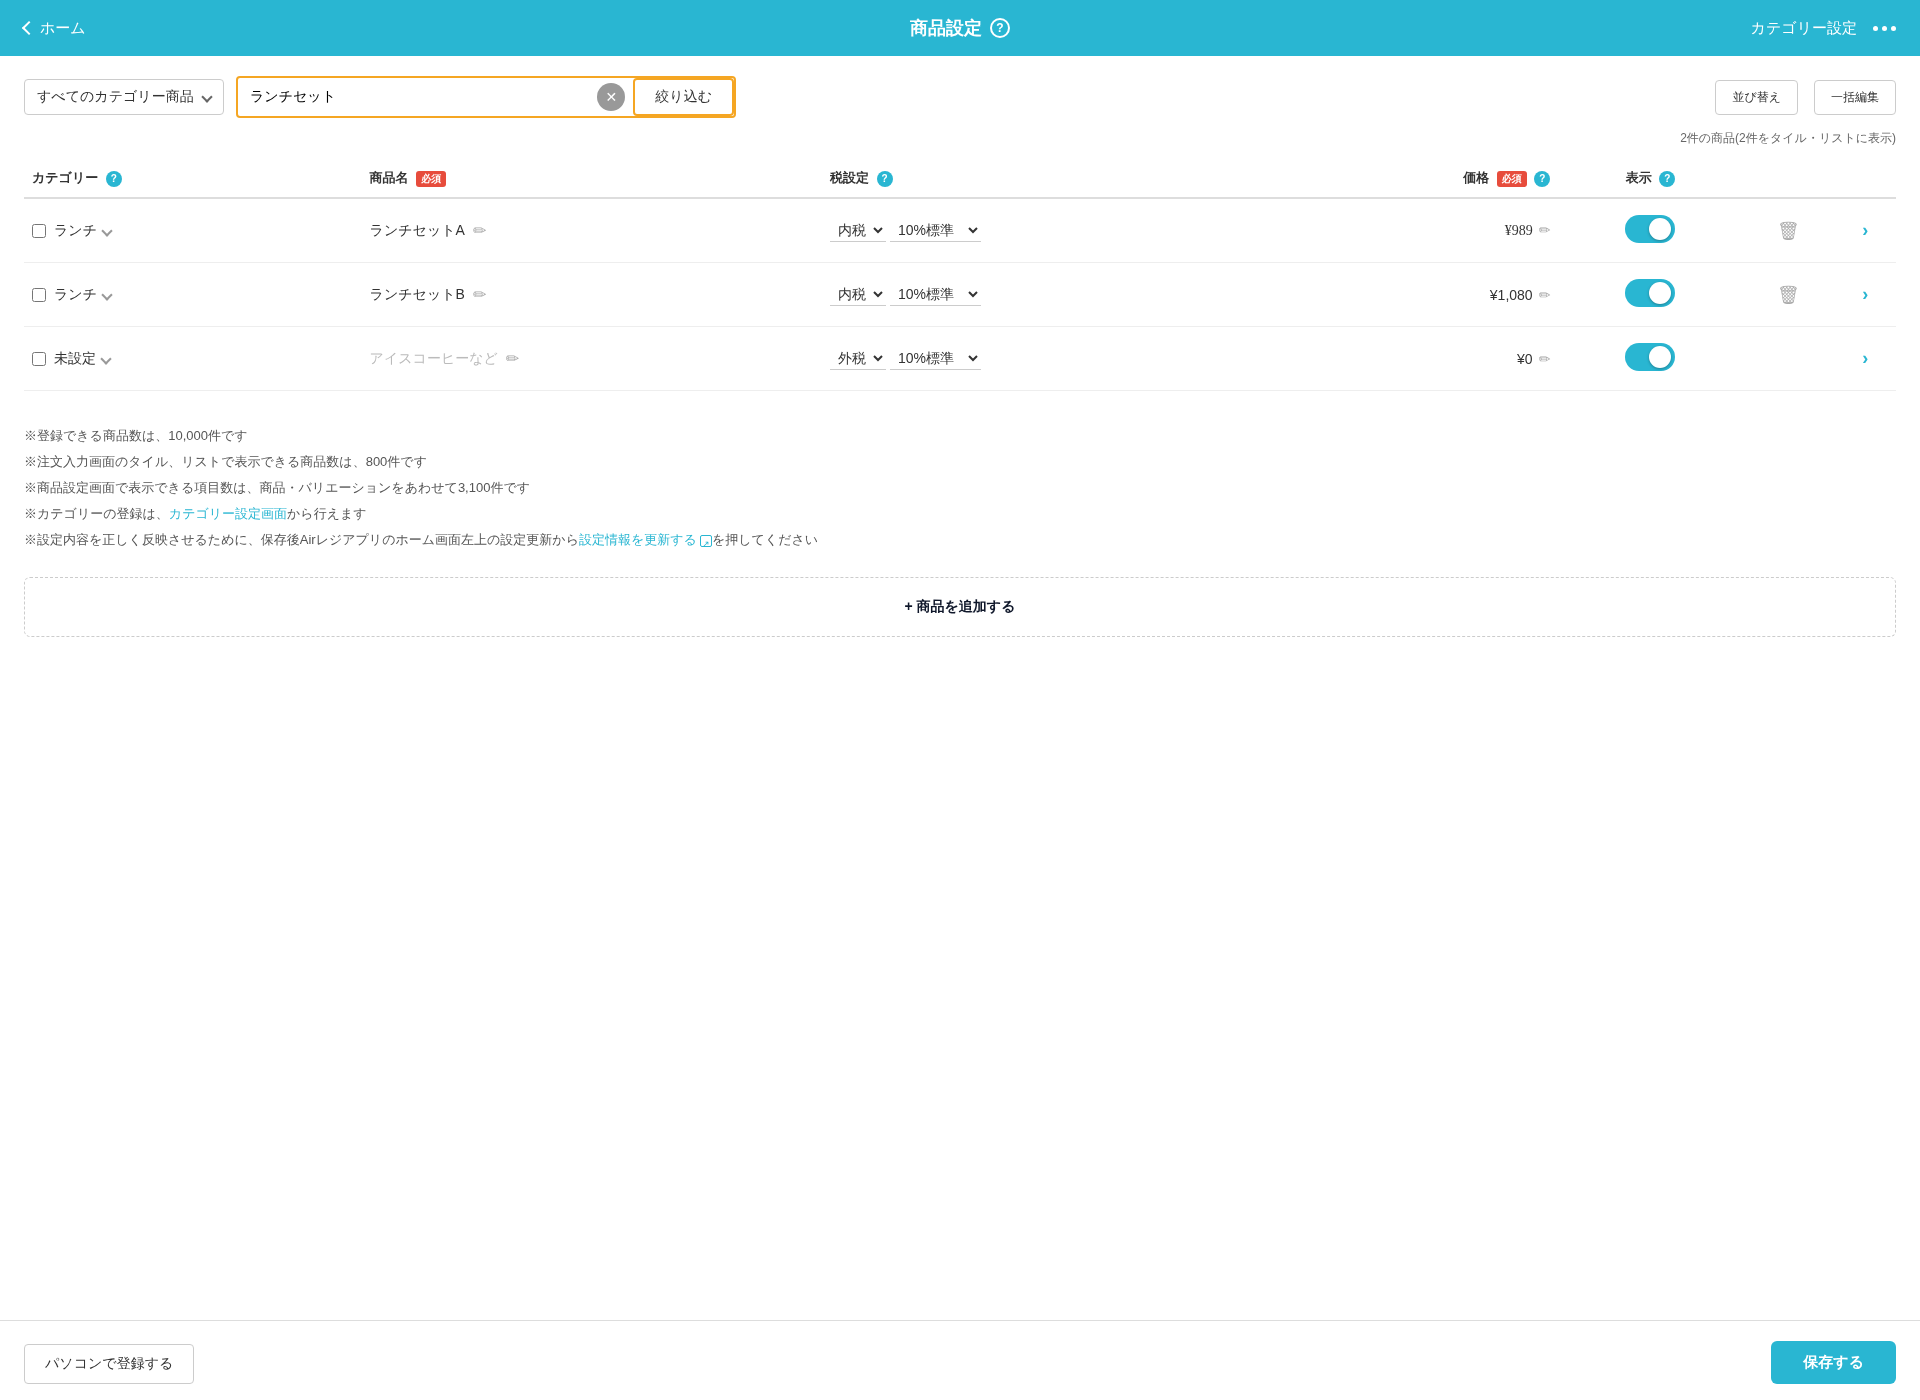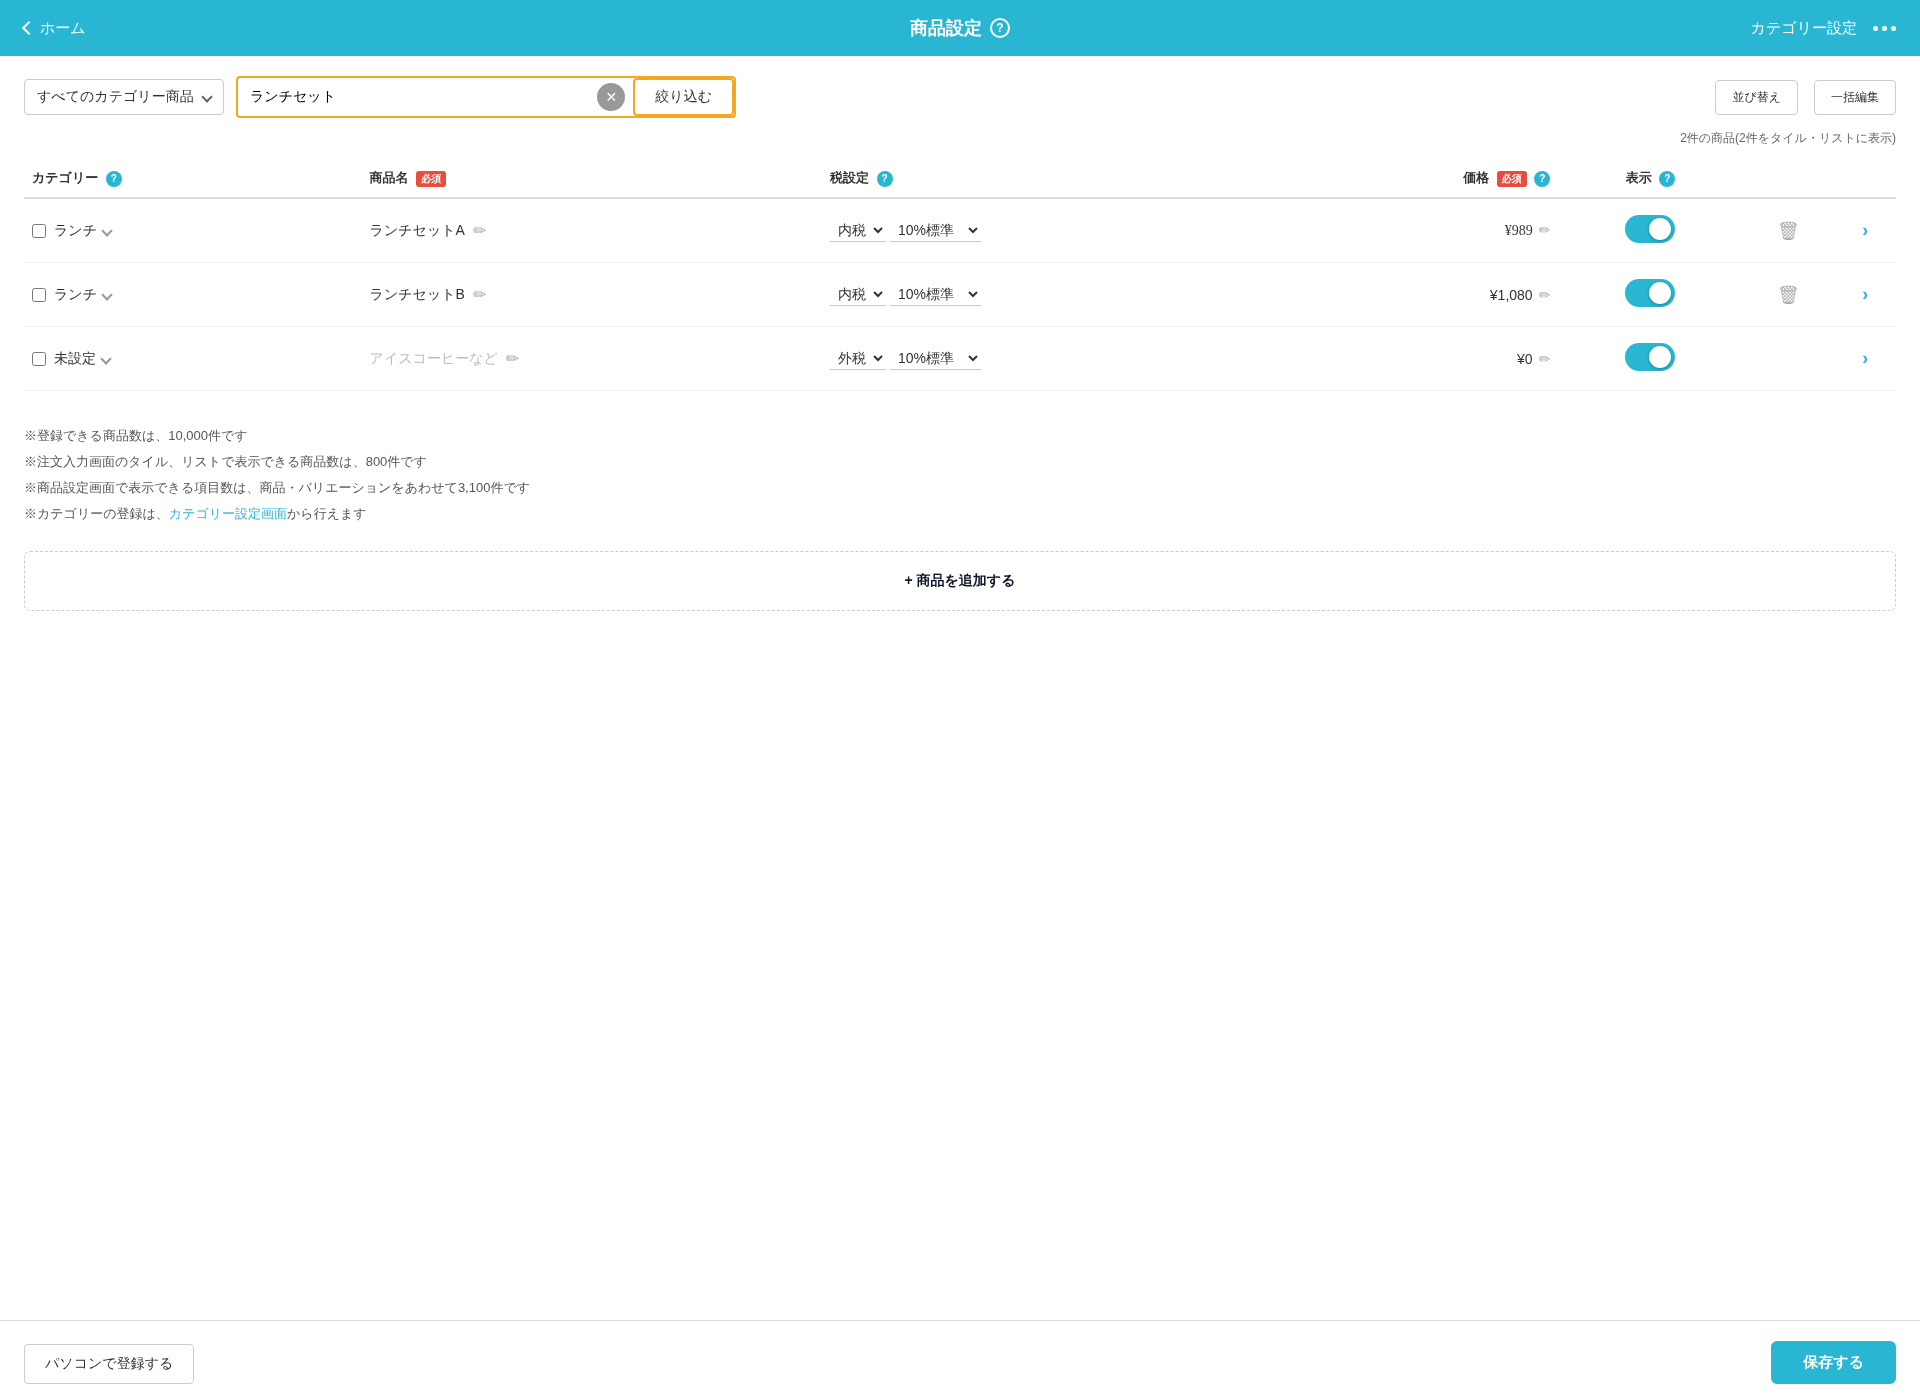--- a/index.html
+++ b/index.html
@@ -627,20 +627,21 @@
         </td>
       </tr>
     </tbody>
   </table>
 
   <div class="notes-section">
     <div>※登録できる商品数は、10,000件です</div>
     <div>※注文入力画面のタイル、リストで表示できる商品数は、800件です</div>
     <div>※商品設定画面で表示できる項目数は、商品・バリエーションをあわせて3,100件です</div>
     <div>※カテゴリーの登録は、<a href="#">カテゴリー設定画面</a>から行えます</div>
+    <div>※設定内容を正しく反映させるために、保存後Airレジアプリのホーム画面左上の設定更新から<a href="#">設定情報を更新する<span class="external-link-icon"></span></a>を押してください</div>
   </div>
 
   <div class="add-section">
     <span class="add-label">+ 商品を追加する</span>
   </div>
 
   <div style="height:80px;"></div>
 </div>
 
 <div class="bottom-bar">

